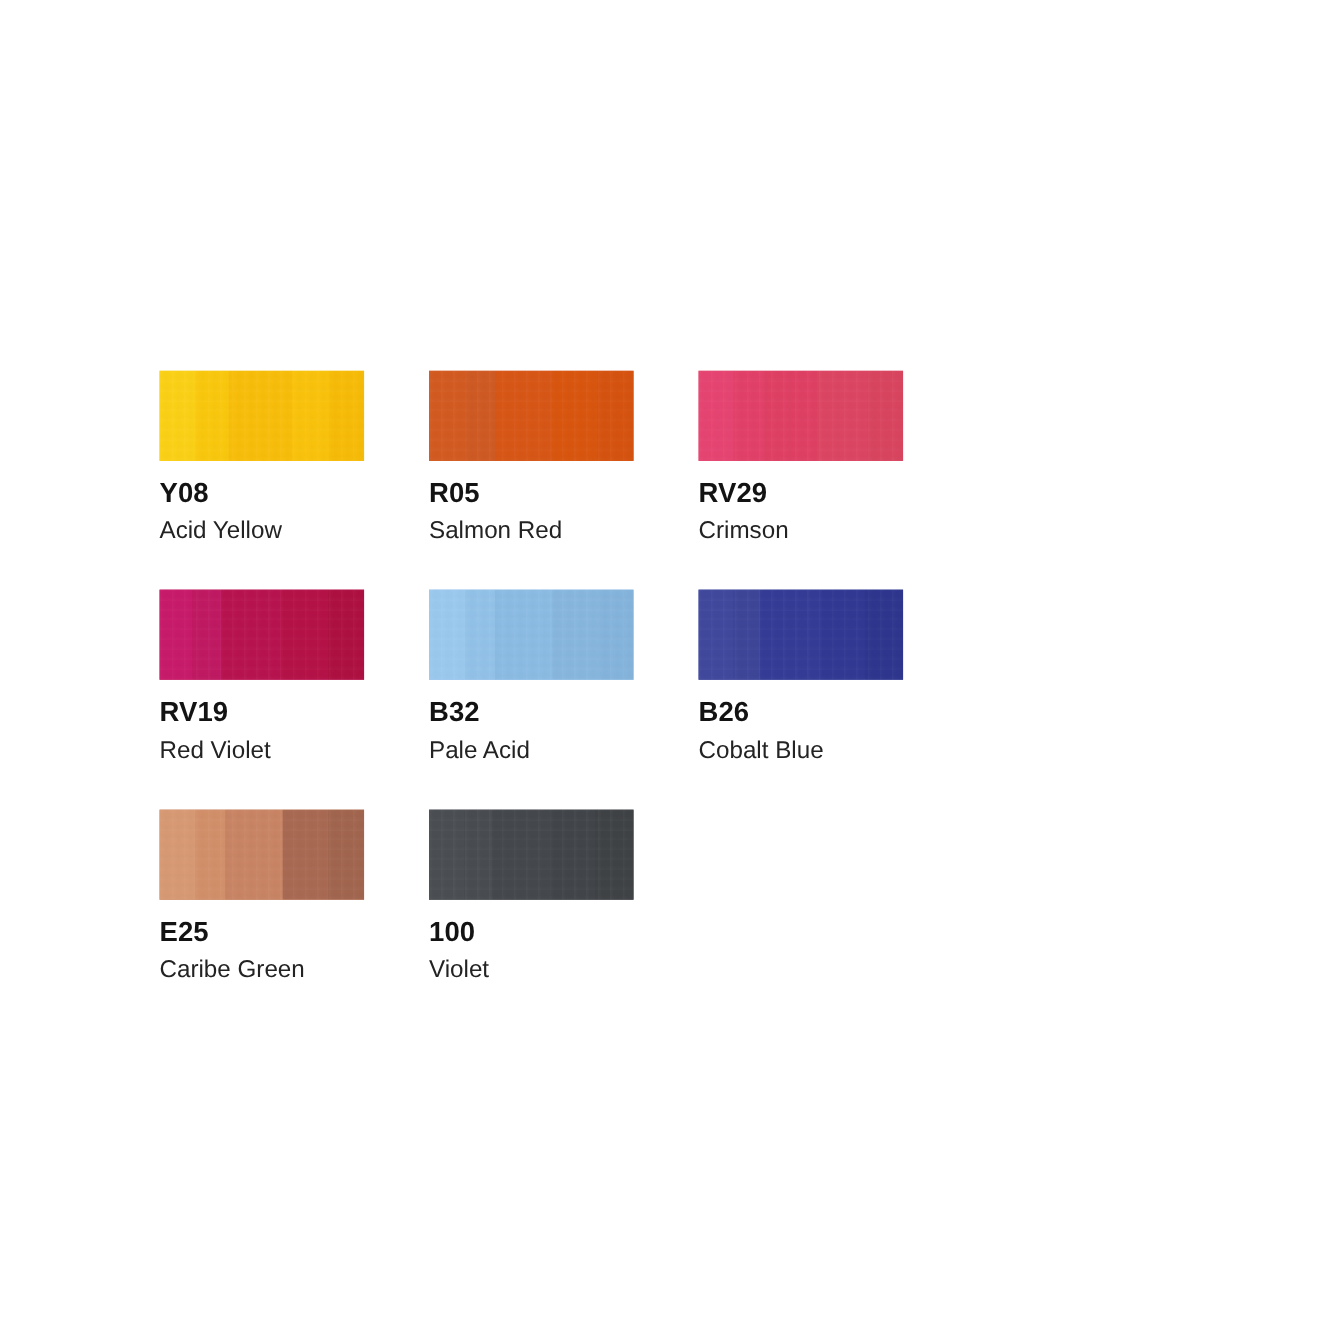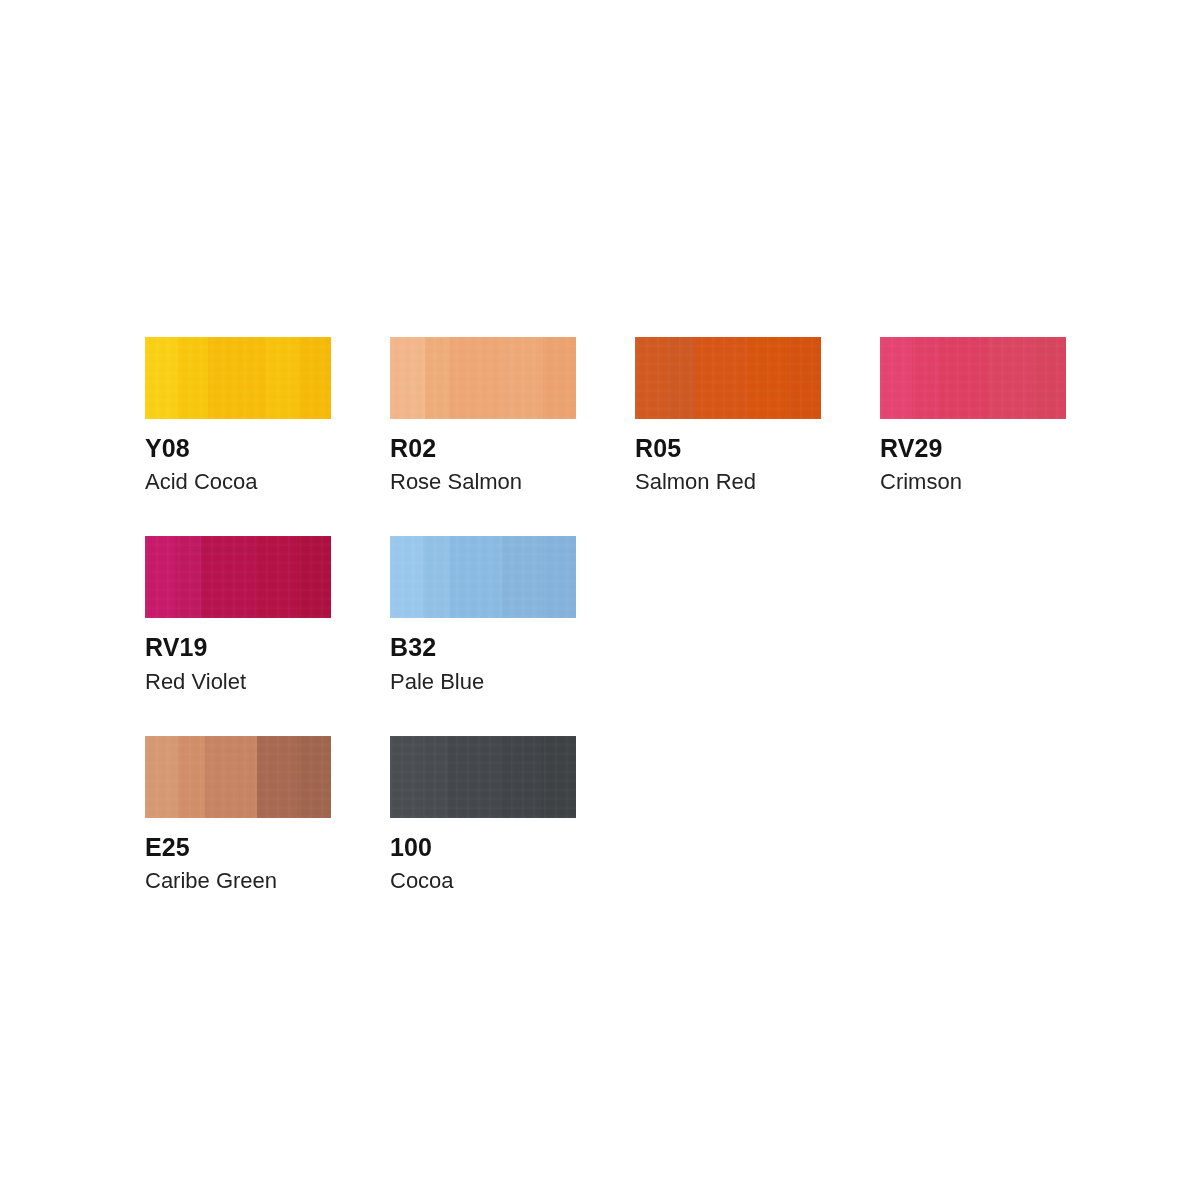--- a/index.html
+++ b/index.html
@@ -94,33 +94,21 @@
       <div class="swatch-cell">
         <div class="swatch-chip" style="background: rgb(249, 197, 17);">
           <div class="band" style="left: 0%; width: 18%; background: rgb(251, 209, 23);"></div>
           <div class="band" style="left: 18%; width: 16%; background: rgb(249, 200, 14);"></div>
           <div class="band" style="left: 34%; width: 31%; background: rgb(248, 190, 11);"></div>
           <div class="band" style="left: 65%; width: 18%; background: rgb(249, 195, 13);"></div>
           <div class="band" style="left: 83%; width: 17%; background: rgb(247, 188, 9);"></div>
           <div class="grain"></div>
         </div>
         <div class="swatch-code">Y08</div>
-        <div class="swatch-name">Acid Cocoa</div>
-      </div>
-      <div class="swatch-cell">
-        <div class="swatch-chip" style="background: rgb(241, 174, 126);">
-          <div class="band" style="left: 0%; width: 19%; background: rgb(243, 184, 140);"></div>
-          <div class="band" style="left: 19%; width: 13%; background: rgb(240, 174, 124);"></div>
-          <div class="band" style="left: 32%; width: 28%; background: rgb(239, 168, 118);"></div>
-          <div class="band" style="left: 60%; width: 22%; background: rgb(239, 170, 121);"></div>
-          <div class="band" style="left: 82%; width: 18%; background: rgb(237, 164, 113);"></div>
-          <div class="grain"></div>
-        </div>
-        <div class="swatch-code">R02</div>
-        <div class="swatch-name">Rose Salmon</div>
+        <div class="swatch-name">Acid Yellow</div>
       </div>
       <div class="swatch-cell">
         <div class="swatch-chip" style="background: rgb(211, 87, 27);">
           <div class="band" style="left: 0%; width: 18%; background: rgb(211, 91, 34);"></div>
           <div class="band" style="left: 18%; width: 14%; background: rgb(207, 90, 36);"></div>
           <div class="band" style="left: 32%; width: 28%; background: rgb(216, 87, 23);"></div>
           <div class="band" style="left: 60%; width: 22%; background: rgb(217, 86, 15);"></div>
           <div class="band" style="left: 82%; width: 18%; background: rgb(214, 83, 16);"></div>
           <div class="grain"></div>
         </div>
@@ -156,21 +144,33 @@
       <div class="swatch-cell">
         <div class="swatch-chip" style="background: rgb(143, 191, 232);">
           <div class="band" style="left: 0%; width: 18%; background: rgb(155, 201, 238);"></div>
           <div class="band" style="left: 18%; width: 14%; background: rgb(147, 194, 232);"></div>
           <div class="band" style="left: 32%; width: 28%; background: rgb(140, 188, 227);"></div>
           <div class="band" style="left: 60%; width: 22%; background: rgb(136, 183, 222);"></div>
           <div class="band" style="left: 82%; width: 18%; background: rgb(133, 180, 220);"></div>
           <div class="grain"></div>
         </div>
         <div class="swatch-code">B32</div>
-        <div class="swatch-name">Pale Blue</div>
+        <div class="swatch-name">Pale Acid</div>
+      </div>
+      <div class="swatch-cell">
+        <div class="swatch-chip" style="background: rgb(57, 65, 154);">
+          <div class="band" style="left: 0%; width: 17%; background: rgb(65, 73, 158);"></div>
+          <div class="band" style="left: 17%; width: 13%; background: rgb(62, 70, 153);"></div>
+          <div class="band" style="left: 30%; width: 29%; background: rgb(52, 60, 150);"></div>
+          <div class="band" style="left: 59%; width: 22%; background: rgb(49, 57, 147);"></div>
+          <div class="band" style="left: 81%; width: 19%; background: rgb(46, 54, 142);"></div>
+          <div class="grain"></div>
+        </div>
+        <div class="swatch-code">B26</div>
+        <div class="swatch-name">Cobalt Blue</div>
       </div>
     </div>
     <div class="swatch-row">
       <div class="swatch-cell">
         <div class="swatch-chip" style="background: rgb(197, 128, 95);">
           <div class="band" style="left: 0%; width: 18%; background: rgb(215, 154, 116);"></div>
           <div class="band" style="left: 18%; width: 14%; background: rgb(210, 144, 106);"></div>
           <div class="band" style="left: 32%; width: 28%; background: rgb(201, 133, 101);"></div>
           <div class="band" style="left: 60%; width: 22%; background: rgb(169, 106, 83);"></div>
           <div class="band" style="left: 82%; width: 18%; background: rgb(162, 102, 79);"></div>
@@ -182,16 +182,16 @@
       <div class="swatch-cell">
         <div class="swatch-chip" style="background: rgb(71, 74, 79);">
           <div class="band" style="left: 0%; width: 17%; background: rgb(75, 78, 83);"></div>
           <div class="band" style="left: 17%; width: 14%; background: rgb(73, 76, 81);"></div>
           <div class="band" style="left: 31%; width: 28%; background: rgb(69, 72, 77);"></div>
           <div class="band" style="left: 59%; width: 22%; background: rgb(66, 69, 73);"></div>
           <div class="band" style="left: 81%; width: 19%; background: rgb(64, 67, 70);"></div>
           <div class="grain"></div>
         </div>
         <div class="swatch-code">100</div>
-        <div class="swatch-name">Cocoa</div>
+        <div class="swatch-name">Violet</div>
       </div>
     </div>
   </div>
 
 </body></html>

